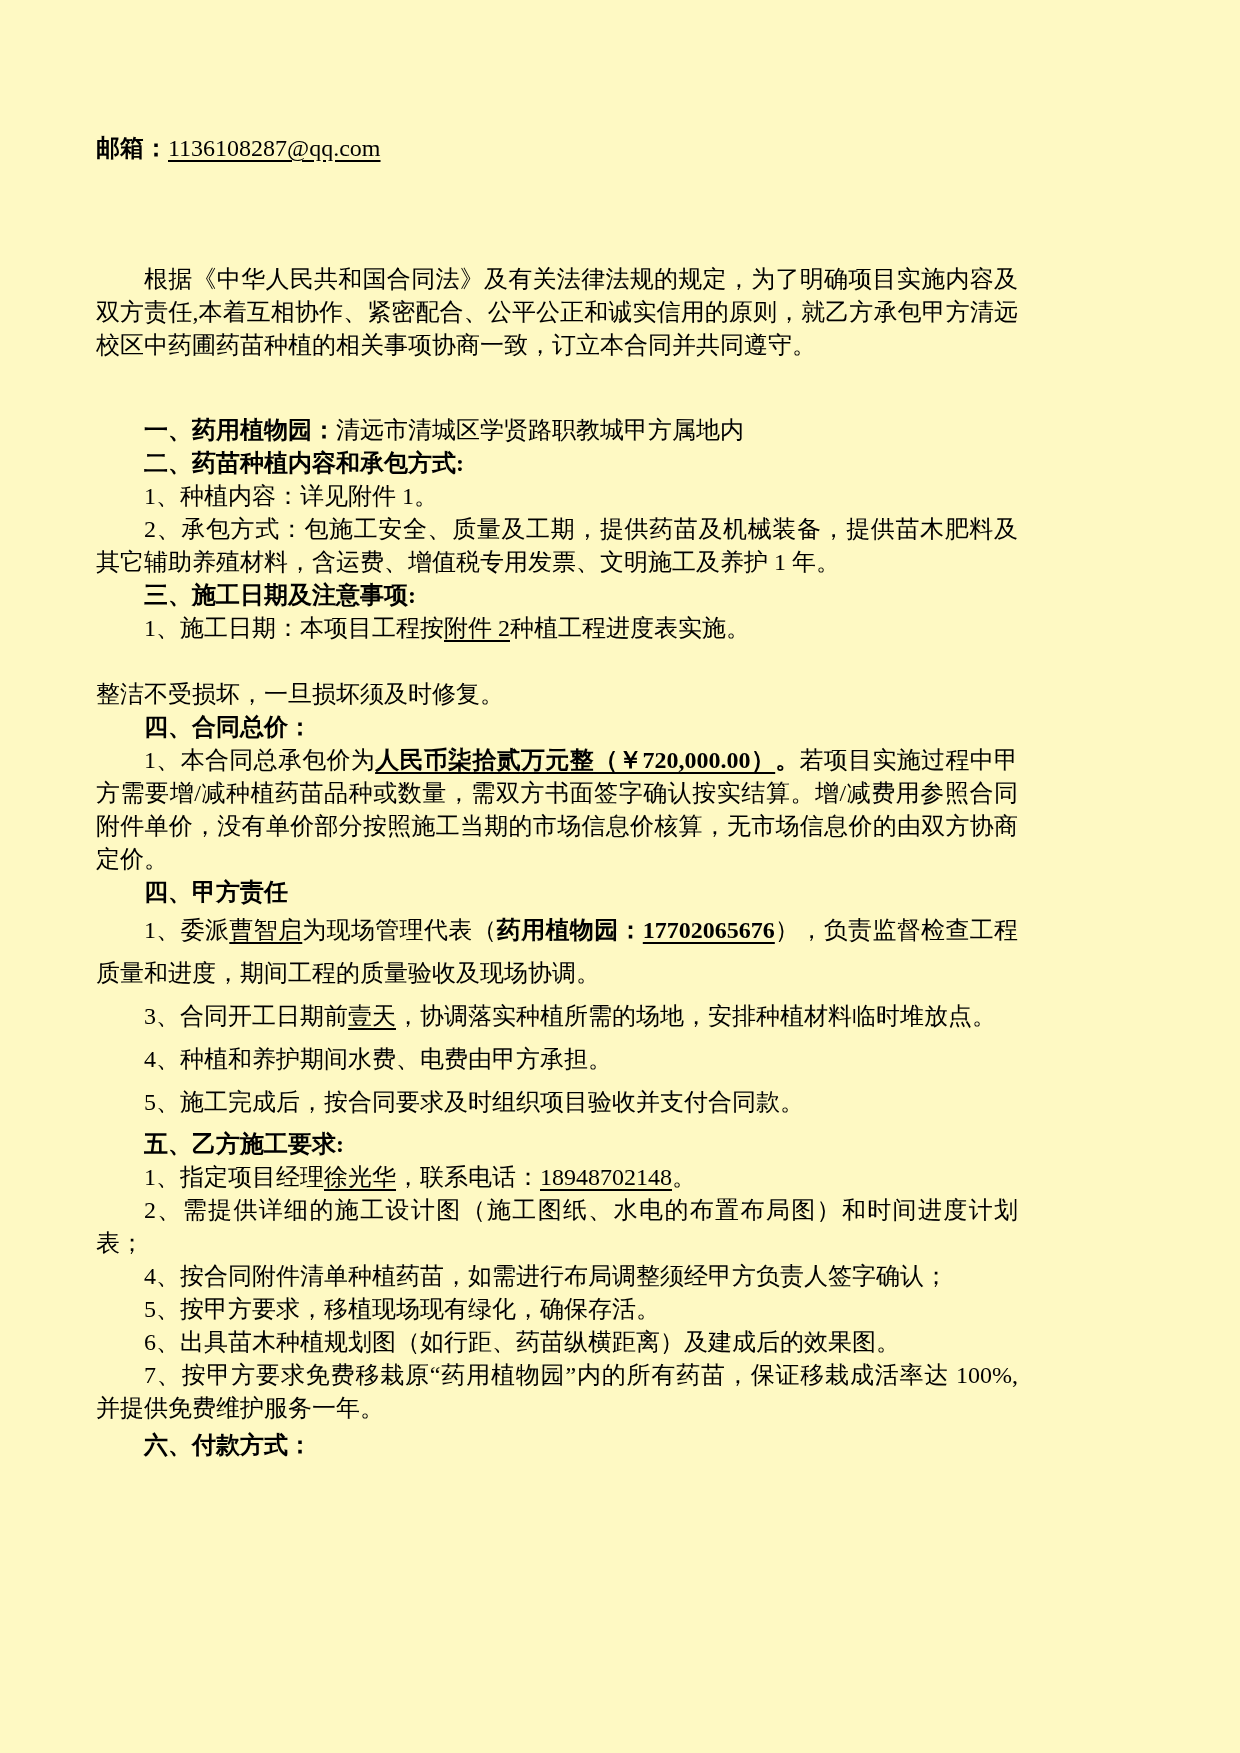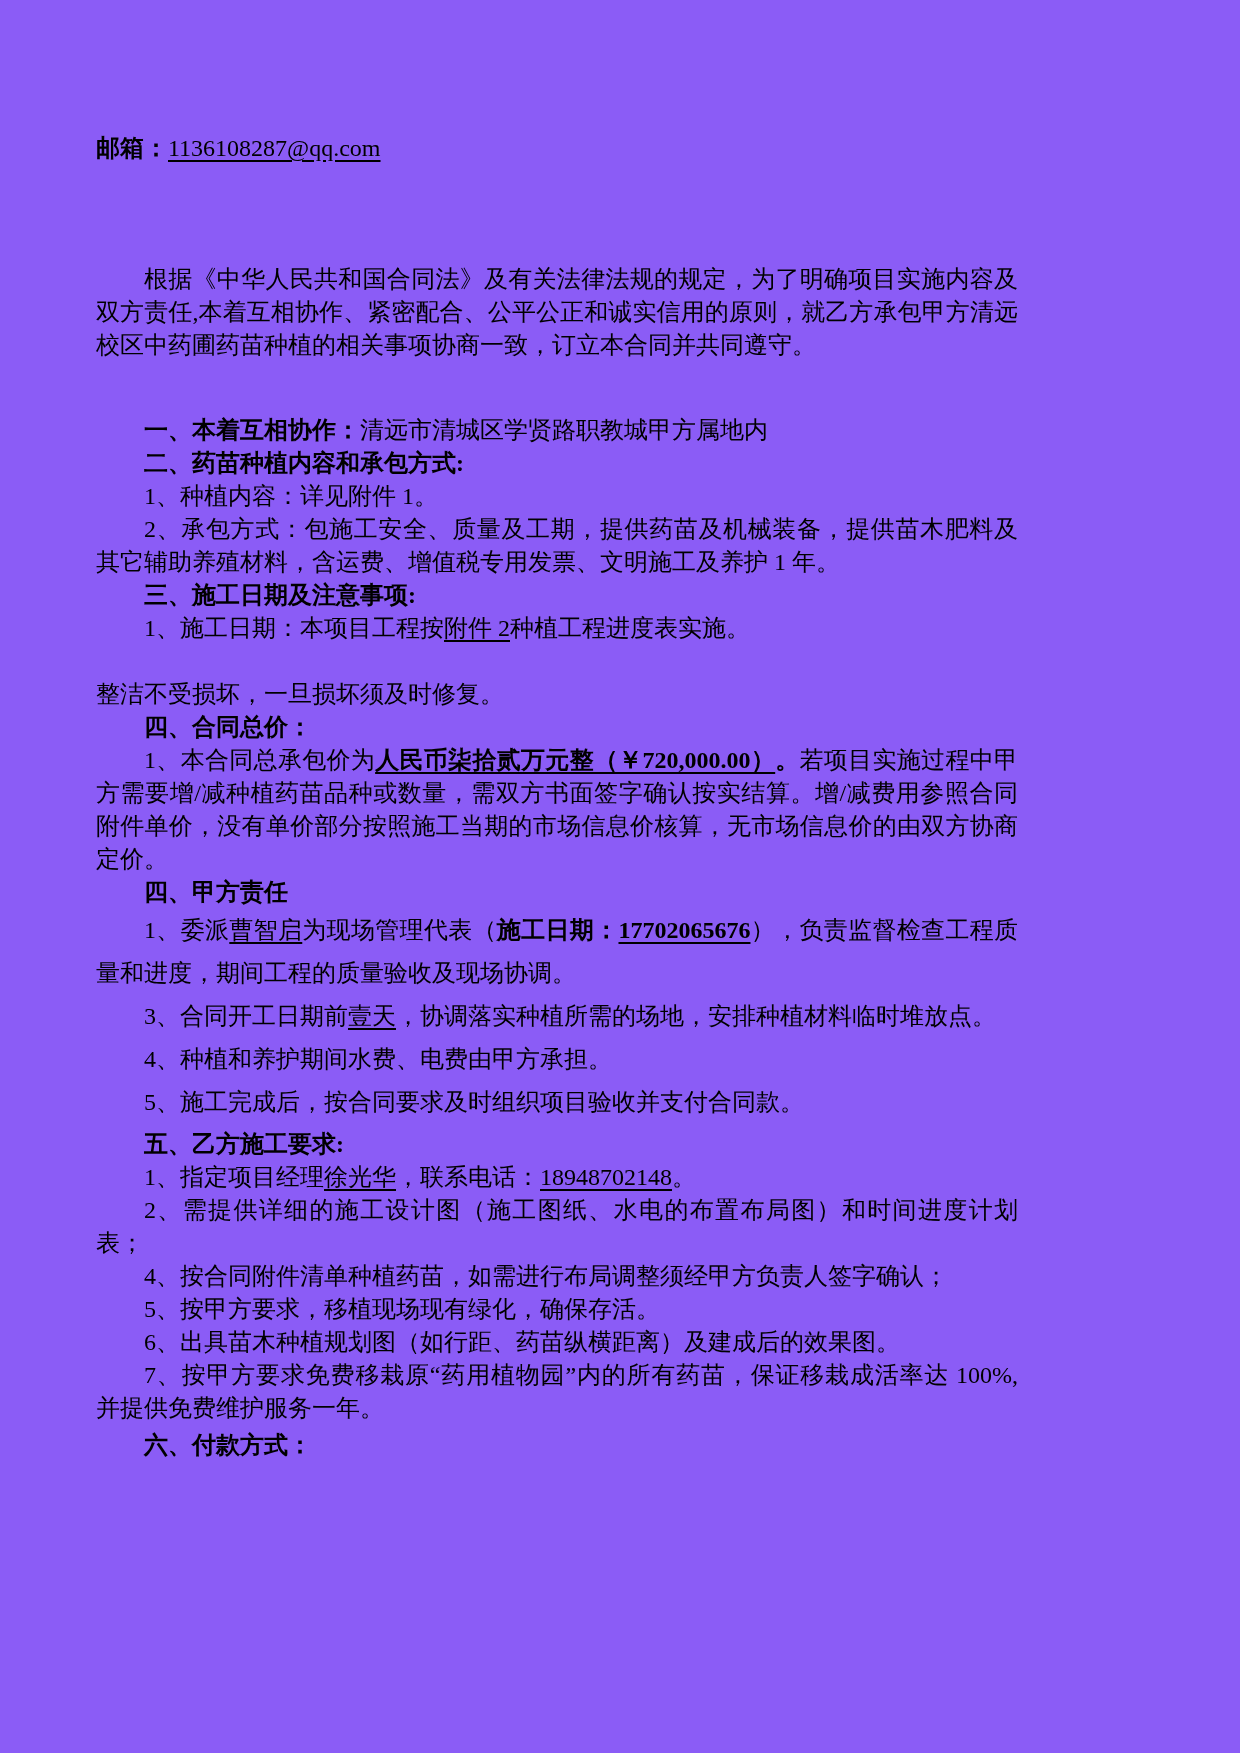--- a/index.html
+++ b/index.html
@@ -2,21 +2,21 @@
 <html><head>
 <meta charset="utf-8">
 <style>
   * { margin: 0; padding: 0; box-sizing: border-box; }
   html, body { background: #ffffff; }
   .page {
     position: relative;
     width: 1240px;
     height: 1753px;
     margin: 0 auto;
-    background: #8b5cf6;
+    background: #fef9c3;
     color: #000000;
     font-family: "Liberation Serif", "DejaVu Serif", serif;
     font-size: 24px;
     padding: 132px 222px 0 96px;
     overflow: hidden;
   }
   p {
     line-height: 33px;
     text-indent: 2em;
     text-align: justify;
@@ -32,36 +32,36 @@
 </style>
 </head>
 <body>
 
 <div class="page">
 
   <p class="email-line"><span class="b">邮箱：</span><a class="email-link">1136108287@qq.com</a></p>
 
   <p class="preamble">根据《中华人民共和国合同法》及有关法律法规的规定，为了明确项目实施内容及双方责任,本着互相协作、紧密配合、公平公正和诚实信用的原则，就乙方承包甲方清远校区中药圃药苗种植的相关事项协商一致，订立本合同并共同遵守。</p>
 
-  <p><span class="b">一、本着互相协作：</span><span>清远市清城区学贤路职教城甲方属地内</span></p>
+  <p><span class="b">一、药用植物园：</span><span>清远市清城区学贤路职教城甲方属地内</span></p>
 
   <p><span class="b">二、药苗种植内容和承包方式:</span></p>
   <p>1、种植内容：详见附件 1。</p>
   <p>2、承包方式：包施工安全、质量及工期，提供药苗及机械装备，提供苗木肥料及其它辅助养殖材料，含运费、增值税专用发票、文明施工及养护 1 年。</p>
 
   <p><span class="b">三、施工日期及注意事项:</span></p>
   <p><span>1、施工日期：本项目工程按</span><span class="u">附件 2</span><span>种植工程进度表实施。</span></p>
   <p><br><span>整洁不受损坏，一旦损坏须及时修复。</span></p>
 
   <p><span class="b">四、合同总价：</span></p>
   <p><span>1、本合同总承包价为</span><span class="bu">人民币柒拾贰万元整（￥720,000.00）</span><span class="b">。</span><span>若项目实施过程中甲方需要增/减种植药苗品种或数量，需双方书面签字确认按实结算。增/减费用参照合同附件单价，没有单价部分按照施工当期的市场信息价核算，无市场信息价的由双方协商定价。</span></p>
 
   <p><span class="b">四、甲方责任</span></p>
   <div class="sec-duty">
-    <p><span>1、委派</span><span class="u">曹智启</span><span>为现场管理代表（</span><span class="b">施工日期：</span><span class="bu">17702065676</span><span>），负责监督检查工程质量和进度，期间工程的质量验收及现场协调。</span></p>
+    <p><span>1、委派</span><span class="u">曹智启</span><span>为现场管理代表（</span><span class="b">药用植物园：</span><span class="bu">17702065676</span><span>），负责监督检查工程质量和进度，期间工程的质量验收及现场协调。</span></p>
     <p><span>3、合同开工日期前</span><span class="u">壹天</span><span>，协调落实种植所需的场地，安排种植材料临时堆放点。</span></p>
     <p>4、种植和养护期间水费、电费由甲方承担。</p>
     <p>5、施工完成后，按合同要求及时组织项目验收并支付合同款。</p>
   </div>
 
   <p class="h-gap"><span class="b">五、乙方施工要求:</span></p>
   <p><span>1、指定项目经理</span><span class="u">徐光华</span><span>，联系电话：</span><span class="u">18948702148</span><span>。</span></p>
   <p>2、需提供详细的施工设计图（施工图纸、水电的布置布局图）和时间进度计划表；</p>
   <p>4、按合同附件清单种植药苗，如需进行布局调整须经甲方负责人签字确认；</p>
   <p>5、按甲方要求，移植现场现有绿化，确保存活。</p>

